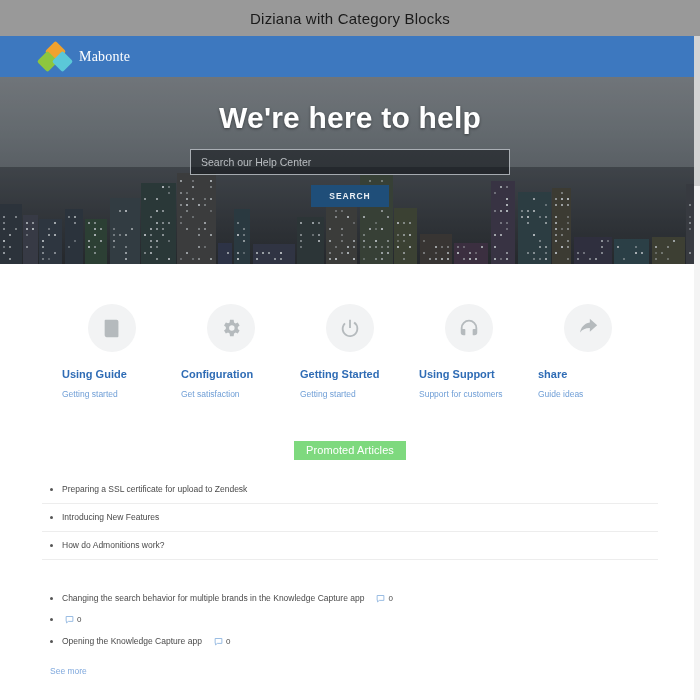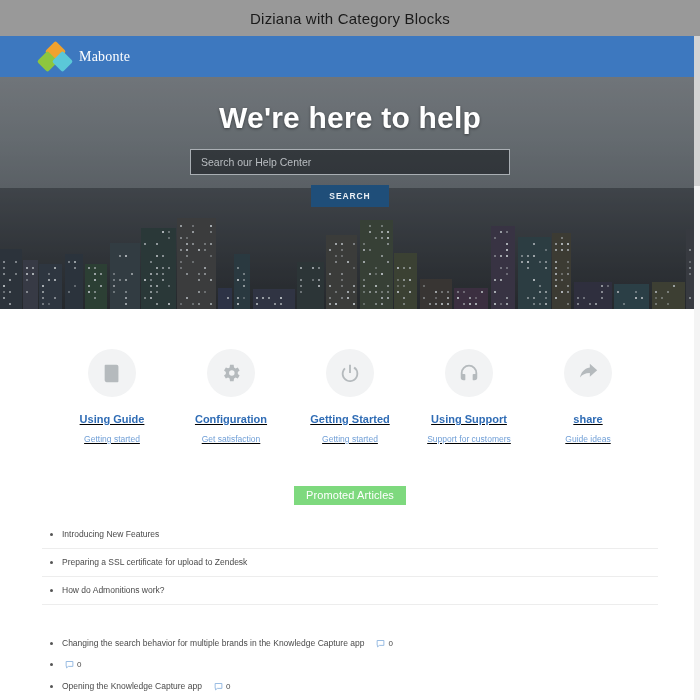--- a/index.html
+++ b/index.html
@@ -48,21 +48,21 @@
   }
   .avatar::after{
     content:""; position:absolute; left:2px; top:2px; width:6px; height:6px;
     background:#4e9b63; border-radius:1px;
   }
   .user-name { color:#eef3fa; font-size:9.5px; }
   .caret { color:#dce8f5; font-size:8px; line-height:1; }
 
   
   .hero {
-    height: 232px; position: relative; overflow: hidden;
+    height: 187px; position: relative; overflow: hidden;
     background: #6f7478;
   }
   .cityscape { position:absolute; inset:0; }
   .sky {
     position:absolute; left:0; right:0; top:0; height:62%;
     background: linear-gradient(180deg,#8b9095 0%, #7b8287 45%, #646a70 100%);
   }
   .city {
     position:absolute; left:0; right:0; bottom:0; height:52%;
     background: linear-gradient(180deg,#4a4f55 0%, #34383d 60%, #272a2e 100%);
@@ -98,21 +98,21 @@
     font-size: 8.5px; font-weight:bold; letter-spacing:.9px;
     cursor:pointer; font-family:"Liberation Sans", sans-serif;
   }
   .search-btn-row { display:flex; justify-content:center; width:100%; }
 
   
   .categories {
     display:flex; justify-content:space-between;
     padding: 40px 62px 0 62px;
   }
-  .cat { width: 100px; text-align:center; cursor:pointer;text-decoration:underline; }
+  .cat { width: 100px; cursor:pointer; }
   .cat-circle {
     width: 48px; height: 48px; border-radius:50%;
     background:#f2f3f4; margin: 0 auto 16px auto;
     display:flex; align-items:center; justify-content:center;
   }
   .cat-circle svg { fill:#b5babd; }
   .cat-title { color:#2f6cb5; font-size: 11px; font-weight:bold; margin-bottom: 9px; }
   .cat-sub { color:#6f9ed6; font-size: 8.5px; }
 
   
@@ -598,25 +598,25 @@
     </div>
   </div>
 
   <div class="section" style="margin-top:42px;">
     <div class="badge-row">
       <span class="badge green">Promoted Articles</span>
     </div>
     <ul class="art-list">
       <li class="art-item">
         <span class="bullet"></span>
-        <span class="art-text">Introducing New Features</span>
+        <span class="art-text">Preparing a SSL certificate for upload to Zendesk</span>
       </li>
       <li class="art-item">
         <span class="bullet"></span>
-        <span class="art-text">Preparing a SSL certificate for upload to Zendesk</span>
+        <span class="art-text">Introducing New Features</span>
       </li>
       <li class="art-item">
         <span class="bullet"></span>
         <span class="art-text">How do Admonitions work?</span>
       </li>
     </ul>
   </div>
 
   <div class="section" style="margin-top:27px;">
     <ul class="act-list">

